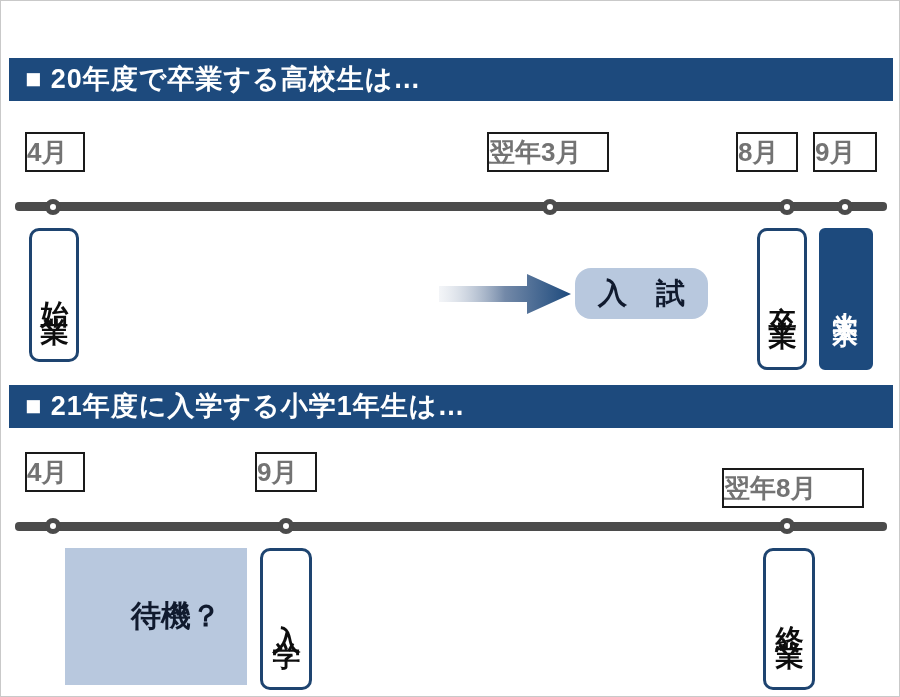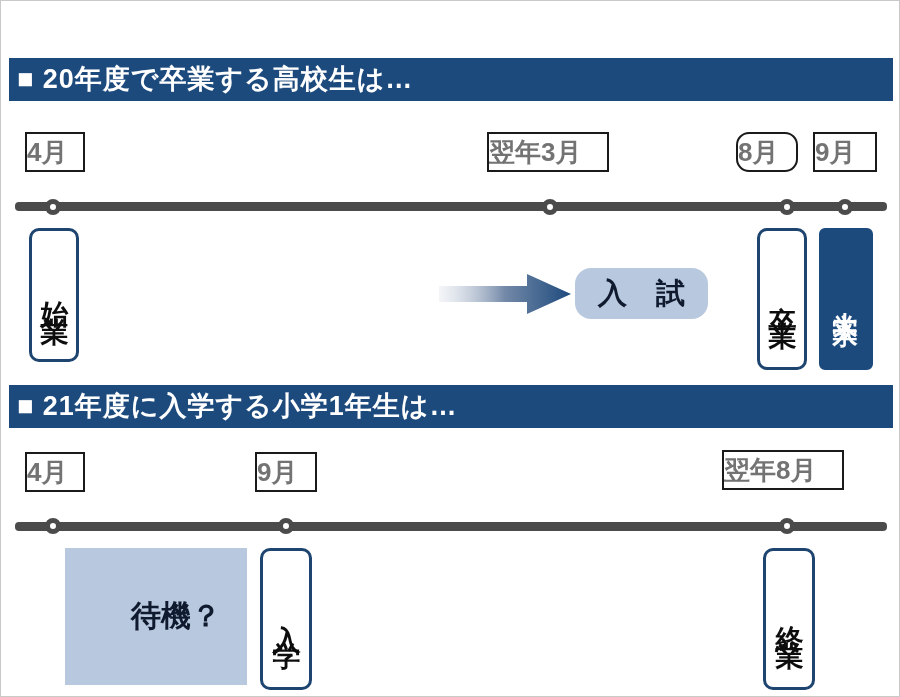--- a/index.html
+++ b/index.html
@@ -16,21 +16,21 @@
     border:1px solid #c9c9c9;overflow:hidden;
   }
   .title{
     position:absolute;top:8px;left:0;width:100%;margin:0;
     text-align:center;font-size:30px;font-weight:bold;color:#0d0d0d;
     letter-spacing:1px;
   }
   .section-header{
     position:absolute;left:8px;width:884px;height:43px;
     background:var(--navy);color:#fff;font-size:27px;font-weight:bold;
-    line-height:43px;padding-left:8px;letter-spacing:1px;
+    line-height:43px;padding-left:16px;letter-spacing:1px;
   }
   .month{
     position:absolute;height:40px;background:#fff;border:2px solid #1a1a1a;
     font-size:26px;font-weight:bold;color:#737373;text-align:left;
     line-height:36px;
   }
   .timeline{
     position:absolute;left:14px;width:872px;height:9px;background:var(--line);
     border-radius:4px;
   }
@@ -64,21 +64,21 @@
 </head>
 <body>
 
 <div class="canvas">
 
 
   <div class="section-header" style="top:57px;">■ 20年度で卒業する高校生は…</div>
 
   <div class="month" style="left:24px;top:131px;width:60px;">4月</div>
   <div class="month" style="left:486px;top:131px;width:122px;">翌年3月</div>
-  <div class="month" style="left:735px;top:131px;width:62px;border-radius:13px;">8月</div>
+  <div class="month" style="left:735px;top:131px;width:62px;">8月</div>
   <div class="month" style="left:812px;top:131px;width:64px;">9月</div>
 
   <div class="timeline" style="top:201px;"></div>
   <div class="dot" style="left:52px;top:206px;"></div>
   <div class="dot" style="left:549px;top:206px;"></div>
   <div class="dot" style="left:786px;top:206px;"></div>
   <div class="dot" style="left:844px;top:206px;"></div>
 
   <div class="vbox" style="left:28px;top:227px;width:50px;height:134px;">始業</div>
 
@@ -98,21 +98,21 @@
   <div class="pill" style="left:574px;top:267px;width:133px;height:51px;">入　試</div>
 
   <div class="vbox" style="left:756px;top:227px;width:50px;height:142px;">卒業</div>
 
   <div class="vbox navy" style="left:818px;top:227px;width:54px;height:142px;">大学入学</div>
 
   <div class="section-header" style="top:384px;">■ 21年度に入学する小学1年生は…</div>
 
   <div class="month" style="left:24px;top:451px;width:60px;">4月</div>
   <div class="month" style="left:254px;top:451px;width:62px;">9月</div>
-  <div class="month" style="left:721px;top:449px;width:122px;">翌年8月</div>
+  <div class="month" style="left:721px;top:467px;width:142px;">翌年8月</div>
 
   <div class="timeline" style="top:521px;"></div>
   <div class="dot" style="left:52px;top:525px;"></div>
   <div class="dot" style="left:285px;top:525px;"></div>
   <div class="dot" style="left:786px;top:525px;"></div>
 
   <div class="bigbox" style="left:64px;top:547px;width:182px;height:137px;">待機？</div>
 
   <div class="vbox" style="left:259px;top:547px;width:52px;height:142px;">入学</div>
 

